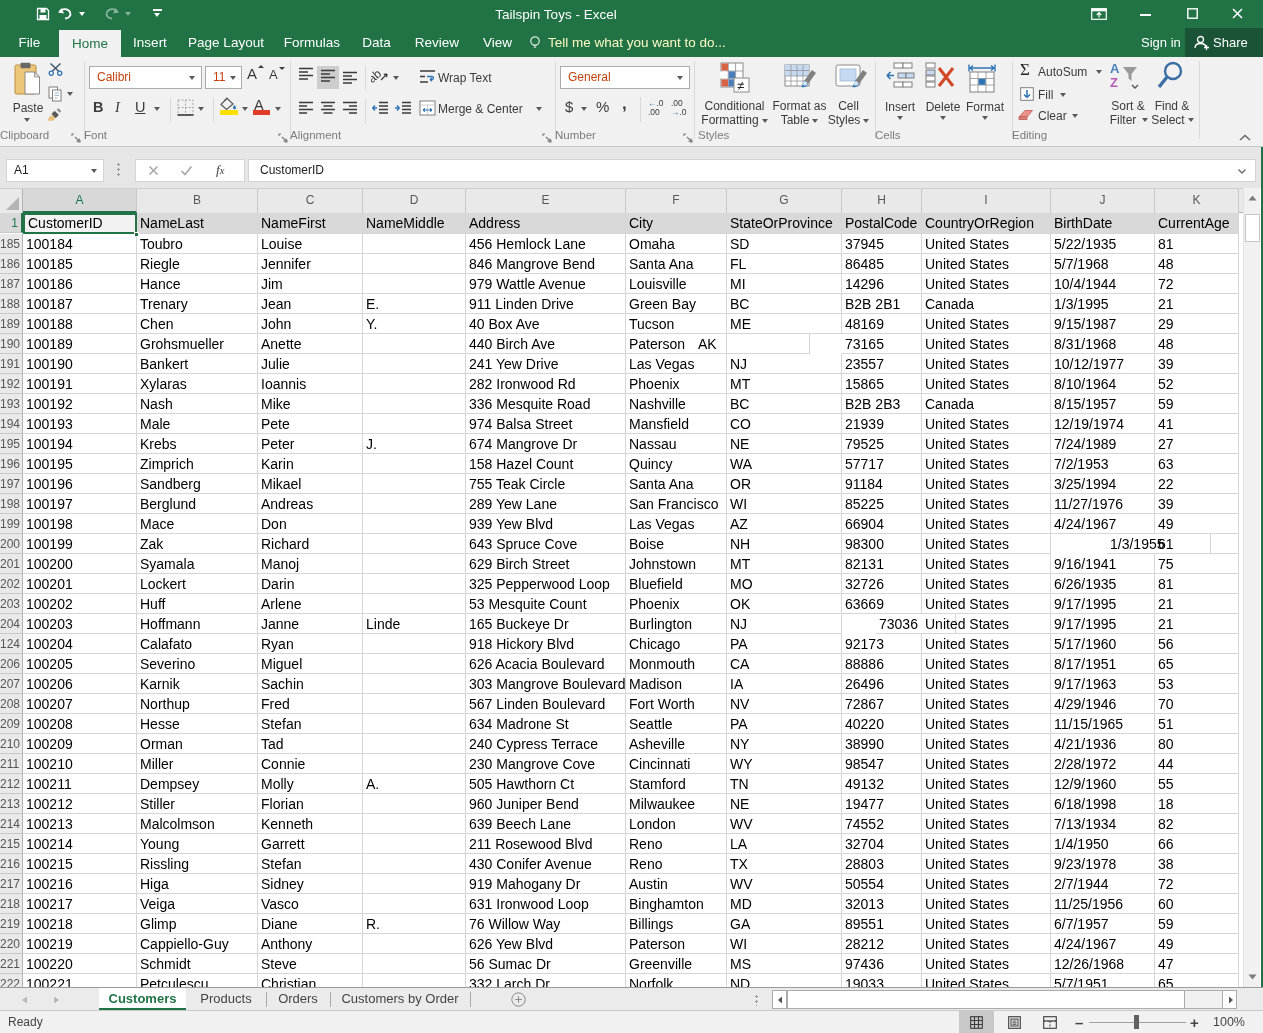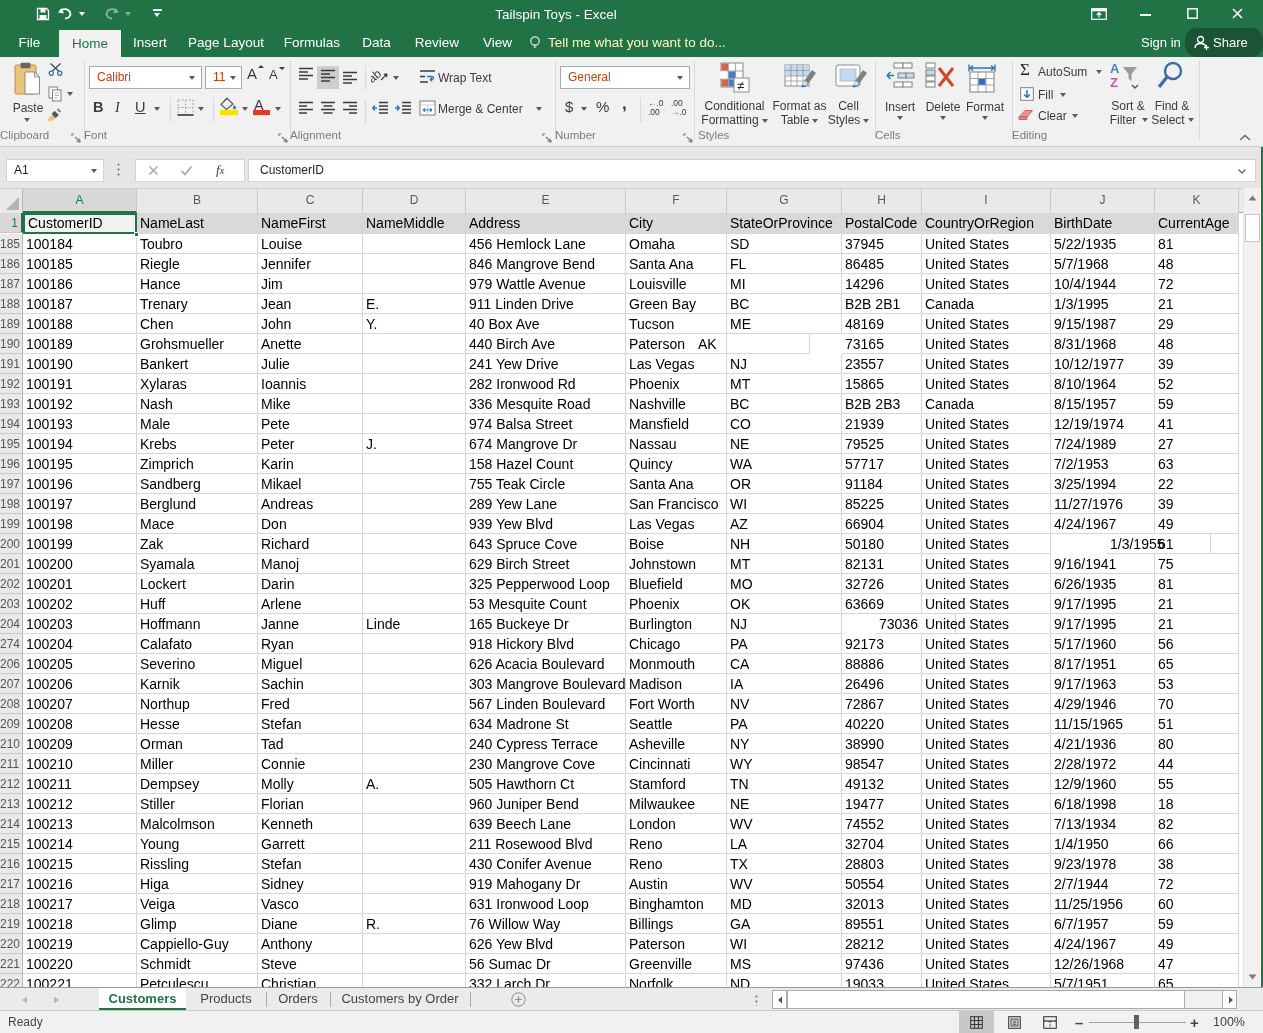--- a/index.html
+++ b/index.html
@@ -8,21 +8,21 @@
 .abs { position:absolute; }
 
 #titlebar { position:absolute; left:0; top:0; width:1263px; height:28px; background:#217346; }
 #titlebar .title { position:absolute; left:316px; width:480px; top:7px; text-align:center; color:#fff; font-size:13.5px; }
 
 #tabrow { position:absolute; left:0; top:28px; width:1263px; height:29px; background:#217346; }
 .rtab { position:absolute; top:0; height:29px; line-height:29px; color:#fff; font-size:13.5px; text-align:center; }
 #hometab { position:absolute; left:59px; top:2px; width:62px; height:27px; background:#f1f1f1; color:#217346; font-size:13.5px; text-align:center; line-height:27px; }
 #tellme { position:absolute; left:548px; top:0; height:29px; line-height:29px; color:#fef9c3; font-size:13.5px; }
 #signin { position:absolute; left:1141px; top:0; height:29px; line-height:29px; color:#fff; font-size:13px; }
-#sharebtn { position:absolute; left:1185px; top:0; width:78px; height:29px; background:#1a5336; color:#fff; font-size:13px; line-height:29px;border-radius:12px; }
+#sharebtn { position:absolute; left:1185px; top:0; width:78px; height:29px; background:#1a5336; color:#fff; font-size:13px; line-height:29px; }
 
 #ribbon { position:absolute; left:0; top:57px; width:1263px; height:90px; background:#f1f1f1; border-bottom:1px solid #c9c9c9; }
 .gsep { position:absolute; top:4px; width:1px; height:78px; background:#d9d9d9; }
 .glabel { position:absolute; top:72px; height:14px; width:100%; text-align:left; color:#7c7c7c; font-size:11.5px; }
 .launch { position:absolute; top:74px; width:10px; height:10px; }
 .btxt { color:#3b3b3b; font-size:12px; }
 .dd { display:inline-block; width:0; height:0; border-left:3.5px solid transparent; border-right:3.5px solid transparent; border-top:4px solid #5a5a5a; vertical-align:middle; }
 .combo { position:absolute; background:#fff; border:1px solid #ababab; font-size:12px; color:#c2410c; }
 .combo .dd { position:absolute; right:5px; top:9px; }
 
@@ -619,21 +619,21 @@
 </div>
 <div class="xrow" style="top:346px;height:20px">
 <div class="rh">200</div>
 <div class="cell" style="left:23px;width:114px">100199</div>
 <div class="cell" style="left:137px;width:121px">Zak</div>
 <div class="cell" style="left:258px;width:105px">Richard</div>
 <div class="cell" style="left:363px;width:103px"></div>
 <div class="cell" style="left:466px;width:160px">643 Spruce Cove</div>
 <div class="cell" style="left:626px;width:101px">Boise</div>
 <div class="cell" style="left:727px;width:115px">NH</div>
-<div class="cell" style="left:842px;width:80px">50180</div>
+<div class="cell" style="left:842px;width:80px">98300</div>
 <div class="cell" style="left:922px;width:129px">United States</div>
 <div class="cell" style="left:1107px;width:104px">1/3/1955</div>
 <div class="cell" style="left:1155px;width:84px">61</div>
 </div>
 <div class="xrow" style="top:366px;height:20px">
 <div class="rh">201</div>
 <div class="cell" style="left:23px;width:114px">100200</div>
 <div class="cell" style="left:137px;width:121px">Syamala</div>
 <div class="cell" style="left:258px;width:105px">Manoj</div>
 <div class="cell" style="left:363px;width:103px"></div>
@@ -681,21 +681,21 @@
 <div class="cell" style="left:363px;width:103px">Linde</div>
 <div class="cell" style="left:466px;width:160px">165 Buckeye Dr</div>
 <div class="cell" style="left:626px;width:101px">Burlington</div>
 <div class="cell" style="left:727px;width:115px">NJ</div>
 <div class="cell" style="left:876px;width:80px">73036</div>
 <div class="cell" style="left:922px;width:129px">United States</div>
 <div class="cell" style="left:1051px;width:104px">9/17/1995</div>
 <div class="cell" style="left:1155px;width:84px">21</div>
 </div>
 <div class="xrow" style="top:446px;height:20px">
-<div class="rh">274</div>
+<div class="rh">124</div>
 <div class="cell" style="left:23px;width:114px">100204</div>
 <div class="cell" style="left:137px;width:121px">Calafato</div>
 <div class="cell" style="left:258px;width:105px">Ryan</div>
 <div class="cell" style="left:363px;width:103px"></div>
 <div class="cell" style="left:466px;width:160px">918 Hickory Blvd</div>
 <div class="cell" style="left:626px;width:101px">Chicago</div>
 <div class="cell" style="left:727px;width:115px">PA</div>
 <div class="cell" style="left:842px;width:80px">92173</div>
 <div class="cell" style="left:922px;width:129px">United States</div>
 <div class="cell" style="left:1051px;width:104px">5/17/1960</div>

